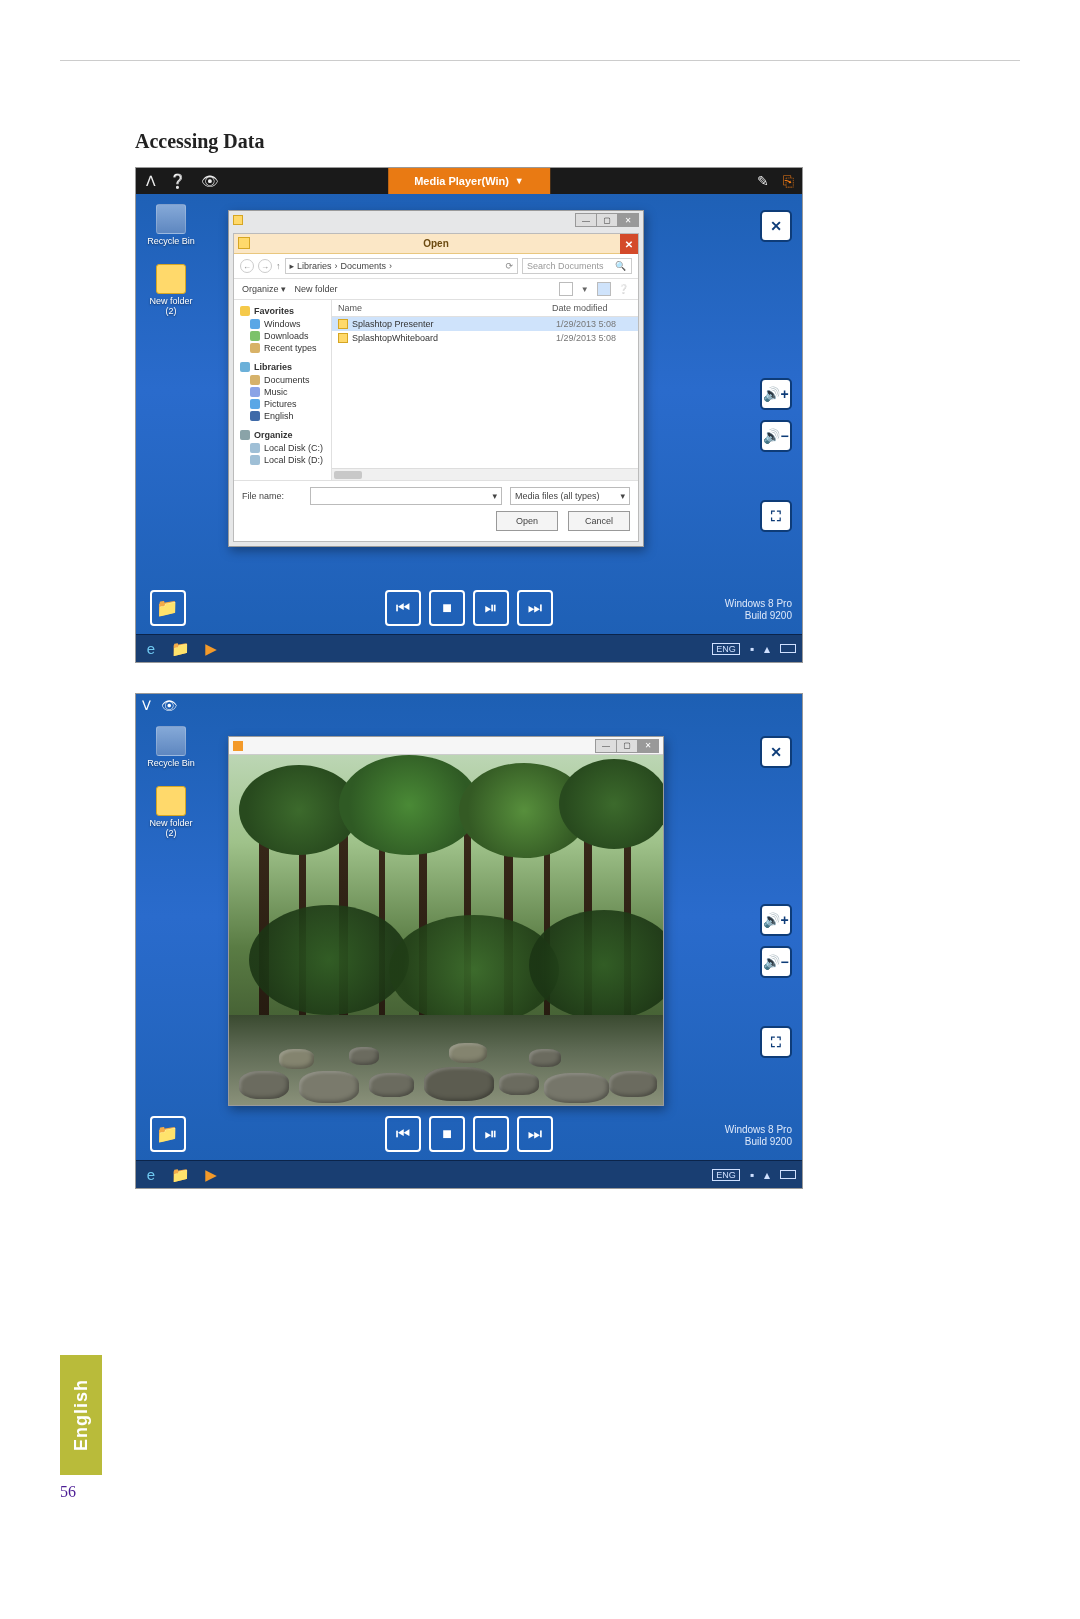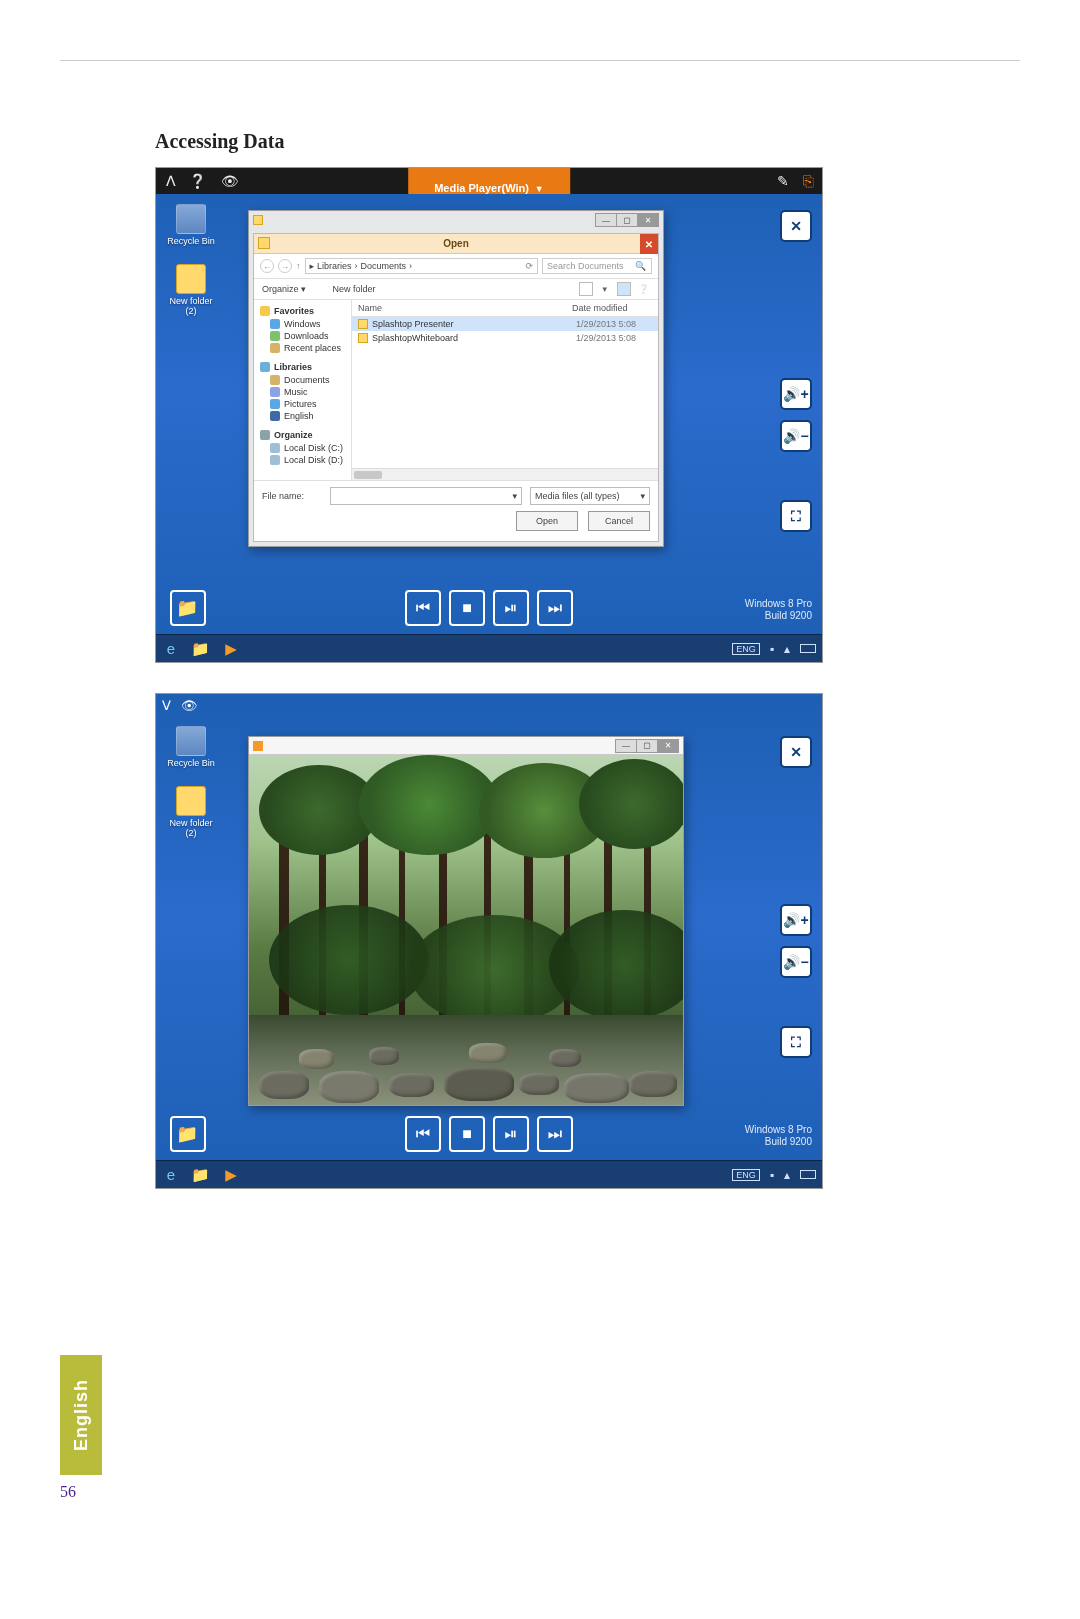--- a/index.html
+++ b/index.html
@@ -14,21 +14,20 @@
   .page-rule {
     position: absolute;
     top: 60px; left: 60px; right: 60px;
     border-top: 1px solid #ccc;
   }
   .content {
     position: absolute;
     top: 130px;
     left: 135px;
     width: 670px;
-    margin-left: 20px;
   }
   .section-heading {
     font-weight: bold;
     font-size: 20px;
     margin-bottom: 14px;
     color: #222;
   }
   .screenshot {
     width: 668px;
     height: 496px;
@@ -44,21 +43,21 @@
     height: 26px;
     background: #1a1a1a;
     display: flex;
     align-items: center;
     position: relative;
   }
   .topbar .left-icons { display:flex; align-items:center; gap:14px; padding-left:10px; color:#eee; font-size:14px;}
   .topbar .title-tab {
     position:absolute; left:50%; transform:translateX(-50%);
     background:#e97a13; color:#fff; font-size:11px; font-weight:bold;
-    padding:0 26px; height:26px; display:flex; align-items:flex-end; gap:6px;
+    padding:0 26px; height:26px; display:flex; align-items:center; gap:6px;
   }
   .topbar .title-tab .caret { font-size:9px; }
   .topbar .right-icons { position:absolute; right:8px; display:flex; gap:14px; color:#eee; font-size:14px;}
   .topbar-collapsed {
     height: 22px;
     background: transparent;
     display:flex; align-items:center; gap:10px; padding-left:6px; color:#fff; font-size:13px;
   }
   
   .desk-icon {
@@ -136,21 +135,21 @@
   .dialog-head .hd-close{position:absolute;right:0;top:0;width:18px;height:20px;background:#d44a2a;color:#fff;display:flex;align-items:center;justify-content:center;font-size:10px;}
   .dialog-head .hd-ico{position:absolute;left:4px;top:3px;width:12px;height:12px;background:#ffd96b;border:1px solid #d6a623;}
   .addr-row{
     display:flex;align-items:center;gap:4px;padding:4px 6px;border-bottom:1px solid #e0e0e0;
     font-size:9px;color:#444;
   }
   .addr-row .nav-arrow{width:14px;height:14px;border:1px solid #ccc;border-radius:50%;display:flex;align-items:center;justify-content:center;color:#888;font-size:8px;}
   .addr-row .breadcrumb{flex:1;border:1px solid #ccc;height:16px;padding:0 4px;display:flex;align-items:center;gap:3px;}
   .addr-row .search{width:110px;border:1px solid #ccc;height:16px;padding:0 4px;color:#999;display:flex;align-items:center;}
   .toolbar-row{
-    display:flex;align-items:center;gap:27px;padding:3px 8px;border-bottom:1px solid #e0e0e0;font-size:9px;color:#444;
+    display:flex;align-items:center;gap:9px;padding:3px 8px;border-bottom:1px solid #e0e0e0;font-size:9px;color:#444;
   }
   .toolbar-row .right{margin-left:auto;display:flex;gap:8px;align-items:center;}
   .toolbar-row .view-ico{width:14px;height:14px;border:1px solid #bbb;}
   .dialog-body{display:flex;height:180px;}
   .tree{width:98px;border-right:1px solid #e0e0e0;overflow:hidden;padding:4px 0;}
   .tree .grp{font-size:9px;color:#333;}
   .tree .hdr{font-weight:bold;padding:2px 6px;display:flex;align-items:center;gap:4px;}
   .tree .item{padding:1px 6px 1px 16px;display:flex;align-items:center;gap:4px;}
   .ic{width:10px;height:10px;display:inline-block;border-radius:2px;}
   .ic-star{background:#f5c94a;}
@@ -328,21 +327,21 @@
               <div class="item">
                   <span class="ic ic-desk"></span>
                   <span>Windows</span>
                 </div>
               <div class="item">
                   <span class="ic ic-dl"></span>
                   <span>Downloads</span>
                 </div>
               <div class="item">
                   <span class="ic ic-rec"></span>
-                  <span>Recent places</span>
+                  <span>Recent types</span>
                 </div>
             </div>
             <div class="grp" style="margin-top:6px">
               <div class="hdr">
                   <span class="ic ic-lib"></span>
                   <span>Libraries</span>
                 </div>
               <div class="item">
                   <span class="ic ic-doc"></span>
                   <span>Documents</span>

